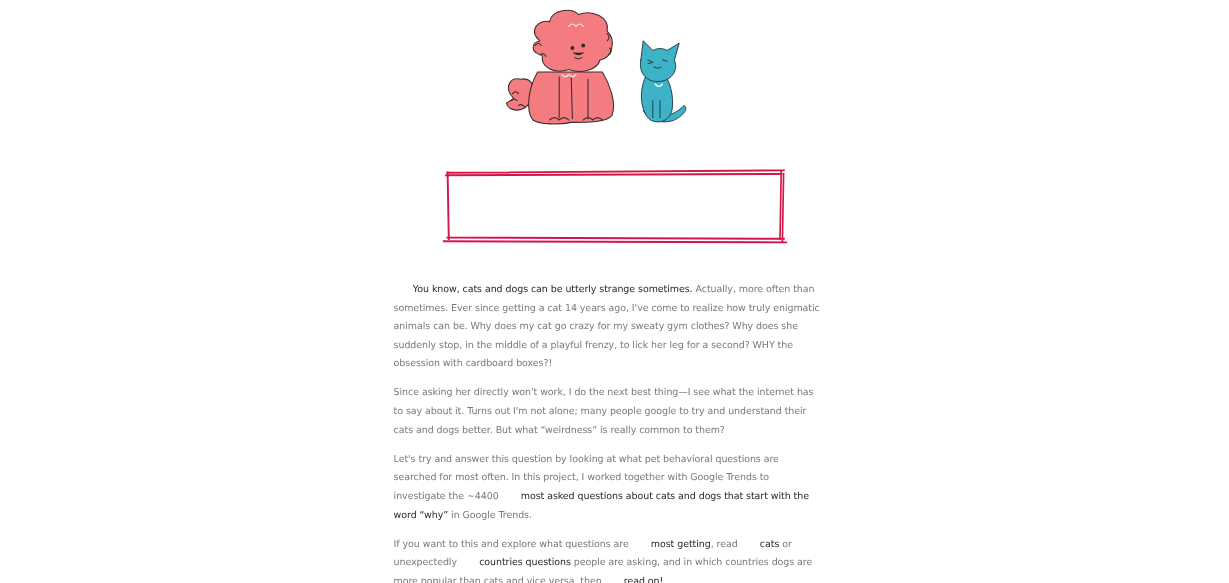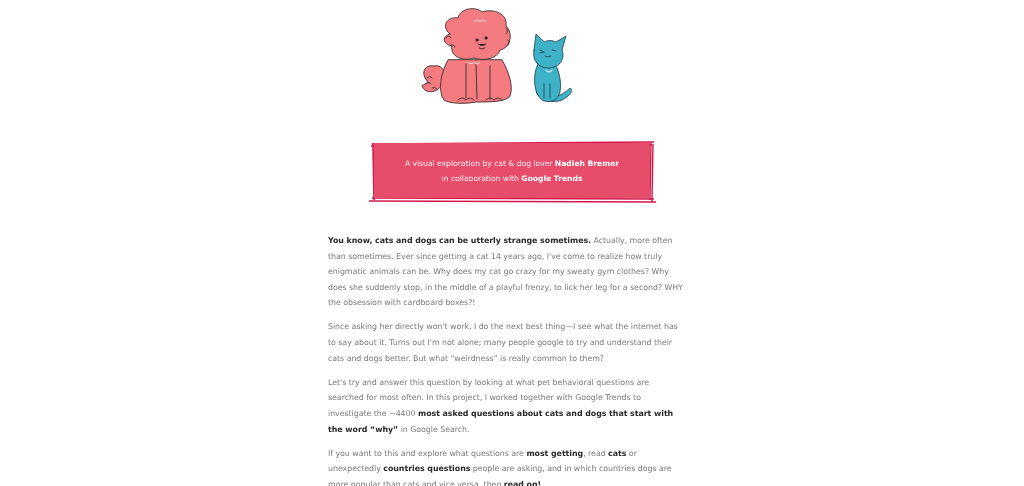--- a/index.html
+++ b/index.html
@@ -59,21 +59,22 @@
     font-size: 7.9px;
     line-height: 15.6px;
     color: #7a7a7a;
     letter-spacing: -0.05px;
   }
   .article p {
     margin: 0 0 8.5px 0;
   }
   .article b {
     color: #2a2a2a;
-    font-weight: bold;
+    font-weight: normal;
+    margin-left: 16px;
   }
 </style>
 </head>
 <body>
 
 <div class="hero-art">
   <svg width="190" height="110" viewBox="0 0 190 110">
 
     <g stroke="#3a2f2f" stroke-width="0.9" fill="#f47b80" stroke-linecap="round" stroke-linejoin="round">
 
@@ -108,29 +109,21 @@
   </svg>
 </div>
 
 <div class="banner-wrap">
   <svg class="frame" width="292" height="70" viewBox="0 0 292 70">
     <path d="M6 8 L288 6 M5 10 L286 9" stroke="#d3164a" stroke-width="1.6" fill="none"></path>
     <path d="M6 62 L288 63 M3 65 L290 66" stroke="#d3164a" stroke-width="1.6" fill="none"></path>
     <path d="M7 7 L8 64" stroke="#d3164a" stroke-width="1.6" fill="none"></path>
     <path d="M285 6 L284 64 M287 8 L286 66" stroke="#d3164a" stroke-width="1.4" fill="none"></path>
   </svg>
-  <div class="banner">
-    <div>
-      <span>A visual exploration by cat &amp; dog lover </span><b>Nadieh Bremer</b>
-    </div>
-    <div>
-      <span>in collaboration with </span><b>Google Trends</b>
-    </div>
-  </div>
 </div>
 
 <div class="article">
   <p><b>You know, cats and dogs can be utterly strange sometimes.</b><span> Actually, more often than sometimes. Ever since getting a cat 14 years ago, I've come to realize how truly enigmatic animals can be. Why does my cat go crazy for my sweaty gym clothes? Why does she suddenly stop, in the middle of a playful frenzy, to lick her leg for a second? WHY the obsession with cardboard boxes?!</span></p>
   <p><span>Since asking her directly won't work, I do the next best thing—I see what the internet has to say about it. Turns out I'm not alone; many people google to try and understand their cats and dogs better. But what “weirdness” is really common to them?</span></p>
-  <p><span>Let's try and answer this question by looking at what pet behavioral questions are searched for most often. In this project, I worked together with Google Trends to investigate the ~4400 </span><b>most asked questions about cats and dogs that start with the word “why”</b><span> in Google Search.</span></p>
+  <p><span>Let's try and answer this question by looking at what pet behavioral questions are searched for most often. In this project, I worked together with Google Trends to investigate the ~4400 </span><b>most asked questions about cats and dogs that start with the word “why”</b><span> in Google Trends.</span></p>
   <p><span>If you want to this and explore what questions are </span><b>most getting</b><span>, read </span><b>cats</b><span> or unexpectedly </span><b>countries questions</b><span> people are asking, and in which countries dogs are more popular than cats and vice versa, then </span><b>read on!</b></p>
 
 </div>
 
 </body></html>

